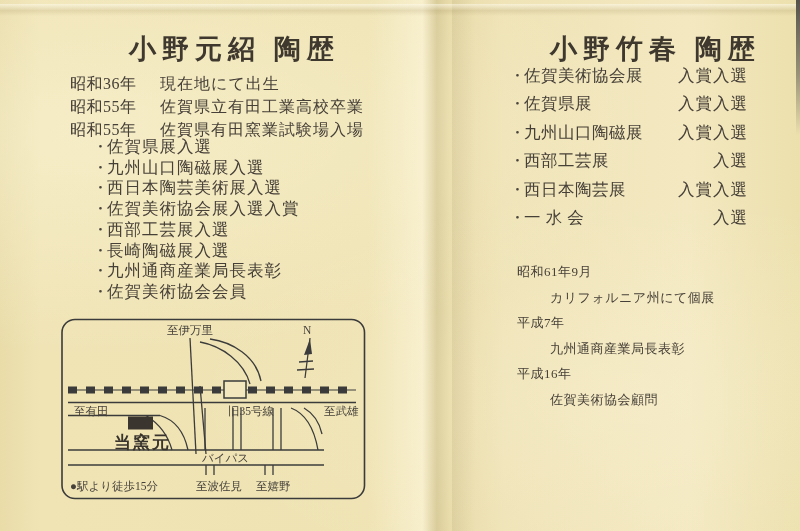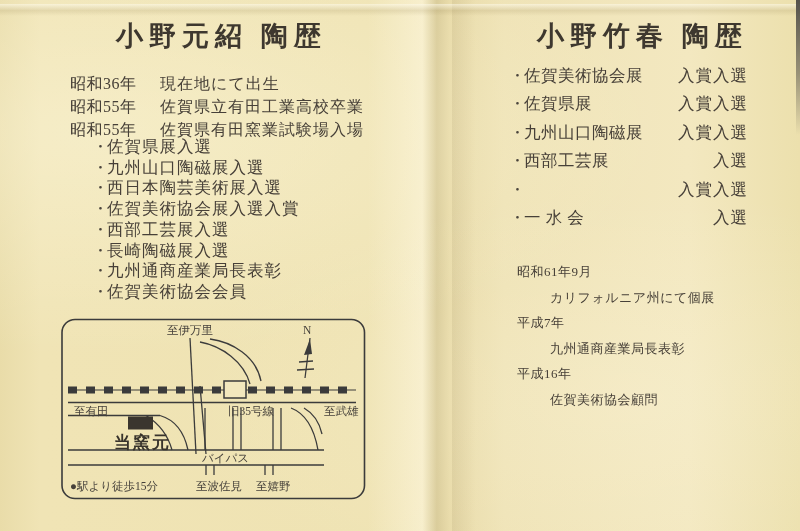--- a/index.html
+++ b/index.html
@@ -23,21 +23,21 @@
     background:linear-gradient(180deg, rgba(255,252,238,.55) 0%, rgba(130,110,60,.14) 55%, rgba(130,110,60,0) 100%);
   }
   .edge-dark{
     position:absolute;right:0;top:0;width:4px;height:135px;
     background:linear-gradient(180deg,#55524b 0%, rgba(85,82,75,.55) 55%, rgba(85,82,75,0) 100%);
   }
   .page{position:absolute;top:0;height:531px;}
   .page-left{left:0;width:437px;}
   .page-right{left:437px;width:363px;}
   h1.title{
-    position:absolute;margin:0;font-size:27px;font-weight:bold;color:#3e382f;
+    position:absolute;margin:13px;font-size:27px;font-weight:bold;color:#3e382f;
     letter-spacing:6px;line-height:28px;white-space:nowrap;
   }
   .pl-title{left:116px;top:22px;}
   .pr-title{left:100px;top:22px;}
   .history{position:absolute;left:70px;top:73px;font-size:16px;line-height:22.8px;white-space:nowrap;}
   .h-row{display:flex;}
   .h-year{width:90px;letter-spacing:.5px;}
   .h-event{letter-spacing:1px;}
   .awards-left{position:absolute;left:92px;top:137px;font-size:16.5px;line-height:20.7px;white-space:nowrap;}
   .a-item{display:flex;}
@@ -198,20 +198,21 @@
         <span class="ar-name">九州山口陶磁展</span>
         <span class="ar-result">入賞入選</span>
       </div>
       <div class="ar-row">
         <span class="bullet">・</span>
         <span class="ar-name">西部工芸展</span>
         <span class="ar-result">入選</span>
       </div>
       <div class="ar-row">
         <span class="bullet">・</span>
+        <span class="ar-name">西日本陶芸展</span>
         <span class="ar-result">入賞入選</span>
       </div>
       <div class="ar-row">
         <span class="bullet">・</span>
         <span class="ar-name">一 水 会</span>
         <span class="ar-result">入選</span>
       </div>
     </div>
 
     <div class="timeline">

